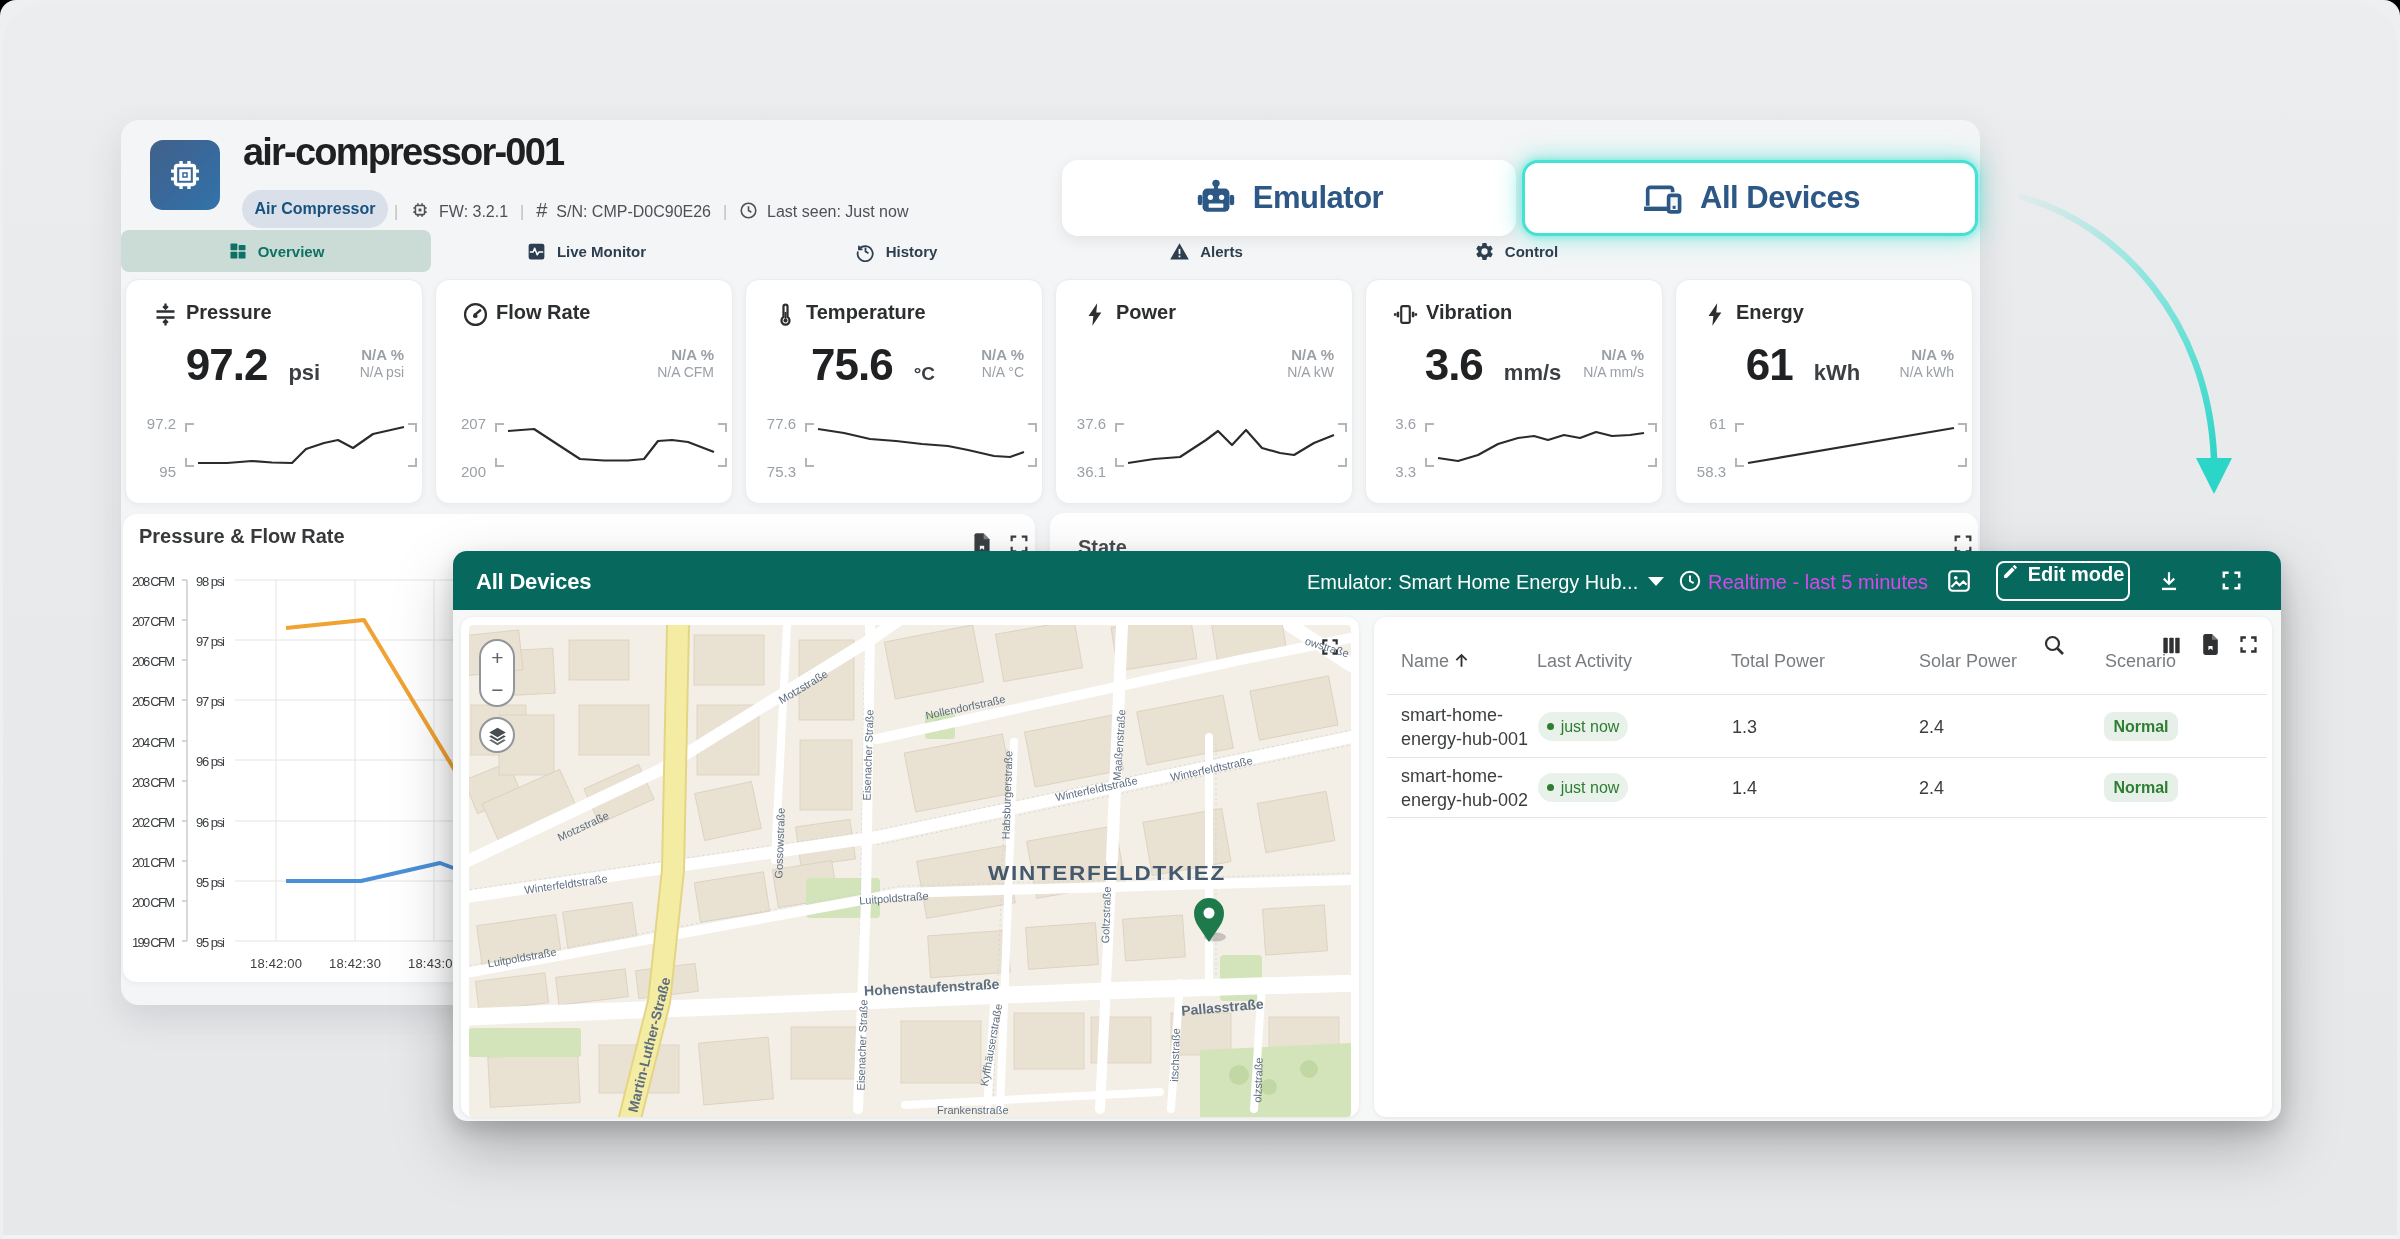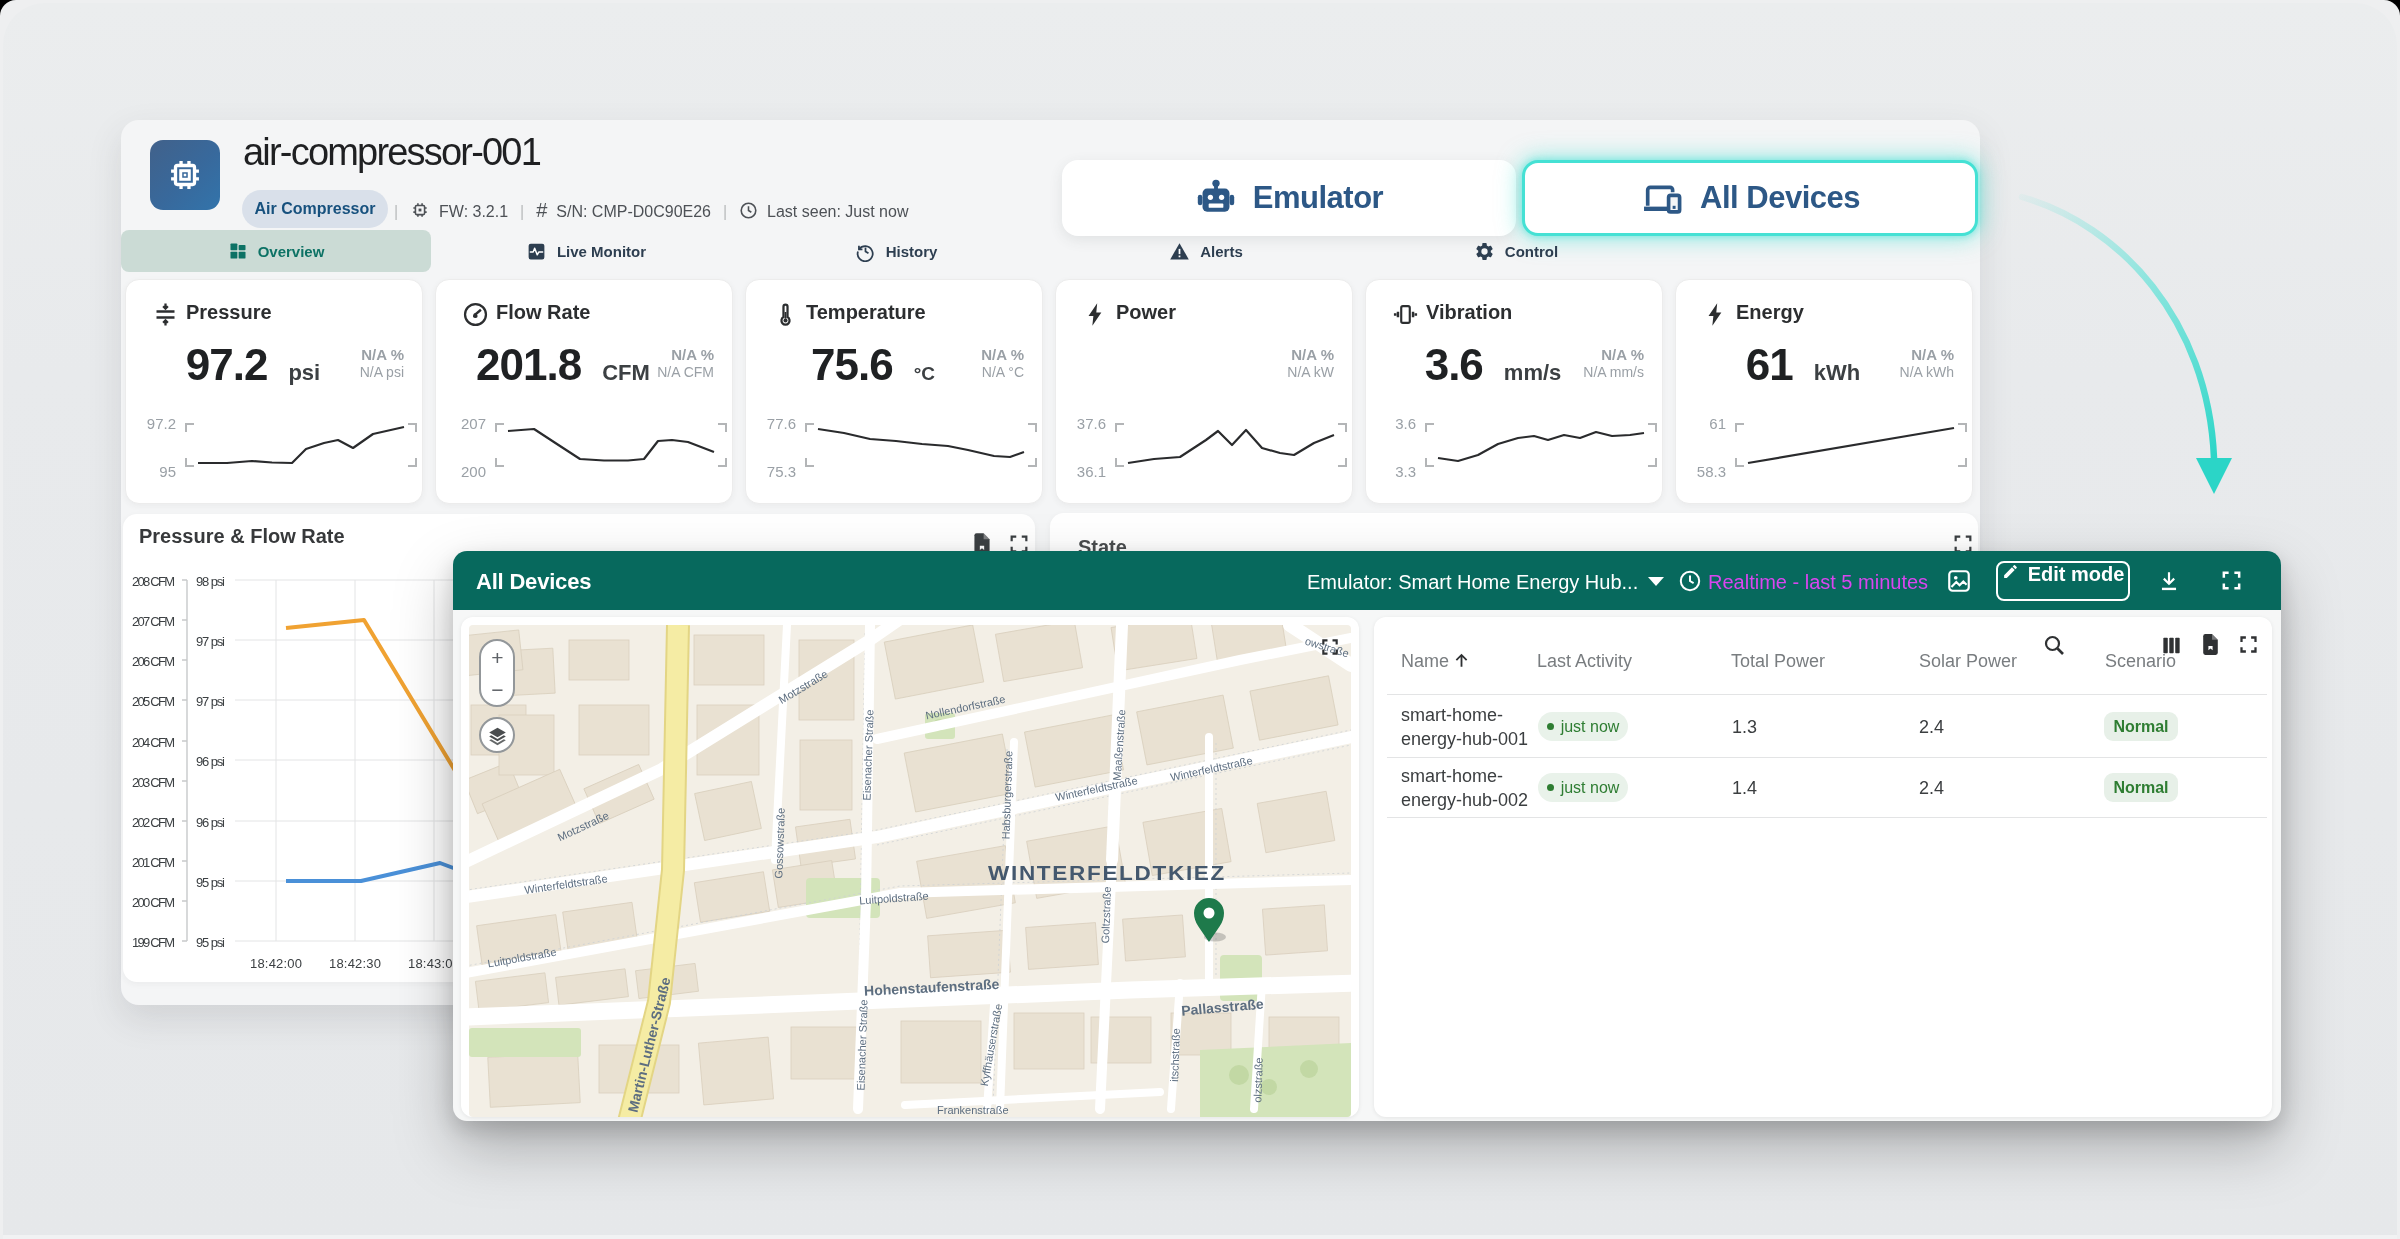--- a/index.html
+++ b/index.html
@@ -9,21 +9,21 @@
   .frame0 { position:absolute; left:0; top:0; width:2400px; height:1239px;
     background:#eeeff0; border-radius:16px 16px 0 0; }
   .frame { position:absolute; left:3px; top:3px; width:2394px; height:1236px;
     background:linear-gradient(180deg,#ebedee 0%,#e8eaec 30%,#e6e8ea 100%);
     border-radius:42px 42px 0 0; }
   .main-card { position:absolute; left:121px; top:120px; width:1859px; height:885px;
     background:#f4f5f6; border-radius:18px; box-shadow:0 14px 34px rgba(60,64,67,.13); }
   .devicon { position:absolute; left:150px; top:140px; width:70px; height:70px; border-radius:13px;
     background:linear-gradient(135deg,#41618a 0%,#38699c 55%,#3274ab 100%); }
   .devicon svg { position:absolute; left:16px; top:16px; }
-  .title { position:absolute; left:243px; top:131px; font-size:38px; font-weight:400; color:#1f2022; letter-spacing:-1.8px; }
+  .title { position:absolute; left:243px; top:131px; font-size:38px; font-weight:700; color:#1f2022; letter-spacing:-1.8px; }
   .chip { position:absolute; left:242px; top:190px; width:146px; height:38px; border-radius:19px;
     background:#d9e0ea; color:#17517e; font-size:16px; font-weight:700; text-align:center; line-height:38px; }
   .meta { position:absolute; left:394px; top:199px; height:24px; color:#4d5156; font-size:16px; }
   .meta span.sep { color:#b9bcbe; padding:0 12px; }
   .metaicon { display:inline-block; vertical-align:-3px; }
   .bigbtn { position:absolute; top:160px; height:76px; background:#fff; border-radius:16px;
     display:flex; align-items:center; justify-content:center; gap:16px;
     color:#2d5886; font-size:31px; font-weight:700; letter-spacing:-0.5px; }
   .btn-emu { left:1062px; width:454px; box-shadow:0 4px 14px rgba(60,64,67,.10); }
   .btn-all { left:1522px; width:456px; border:3px solid #45e1d4;
@@ -160,24 +160,20 @@
     <polyline fill="none" stroke="#2a2b2d" stroke-width="2.2" stroke-linejoin="round" points="16,49 45,49 70,47 90,48.5 110,49 124,35 142,29 156,26 171,34 191,20 222,13"></polyline>
   </svg>
 </div>
 <div class="mc" style="left:435px">
   <svg class="micon" width="27" height="27" viewBox="0 0 24 24" fill="none" stroke="#2c2e30" stroke-width="2">
       <circle cx="12" cy="12" r="9.3"></circle>
       <path d="M16.8 7.8 11.2 12.6" stroke-width="2.2"></path>
       <path d="M12.6 11.2a2 2 0 1 0 1.2 1.6" fill="#2c2e30" stroke="none"></path>
     </svg>
   <div class="mtitle">Flow Rate</div>
-  <div class="vrow">
-      <span class="num">201.8</span>
-      <span class="unit">CFM</span>
-    </div>
   <div class="na"><b>N/A %</b><br><span>N/A CFM</span></div>
   <div class="lbl" style="top:135px">207</div>
   <div class="lbl" style="top:183px">200</div>
   <svg class="sparkbox" width="238" height="62" viewBox="0 0 238 62">
     <g stroke="#b3b5b7" stroke-width="2" fill="none">
         <path d="M4 18v-8h8"></path>
         <path d="M4 44v8h8"></path>
         <path d="M234 18v-8h-8"></path>
         <path d="M234 44v8h-8"></path>
       </g>

